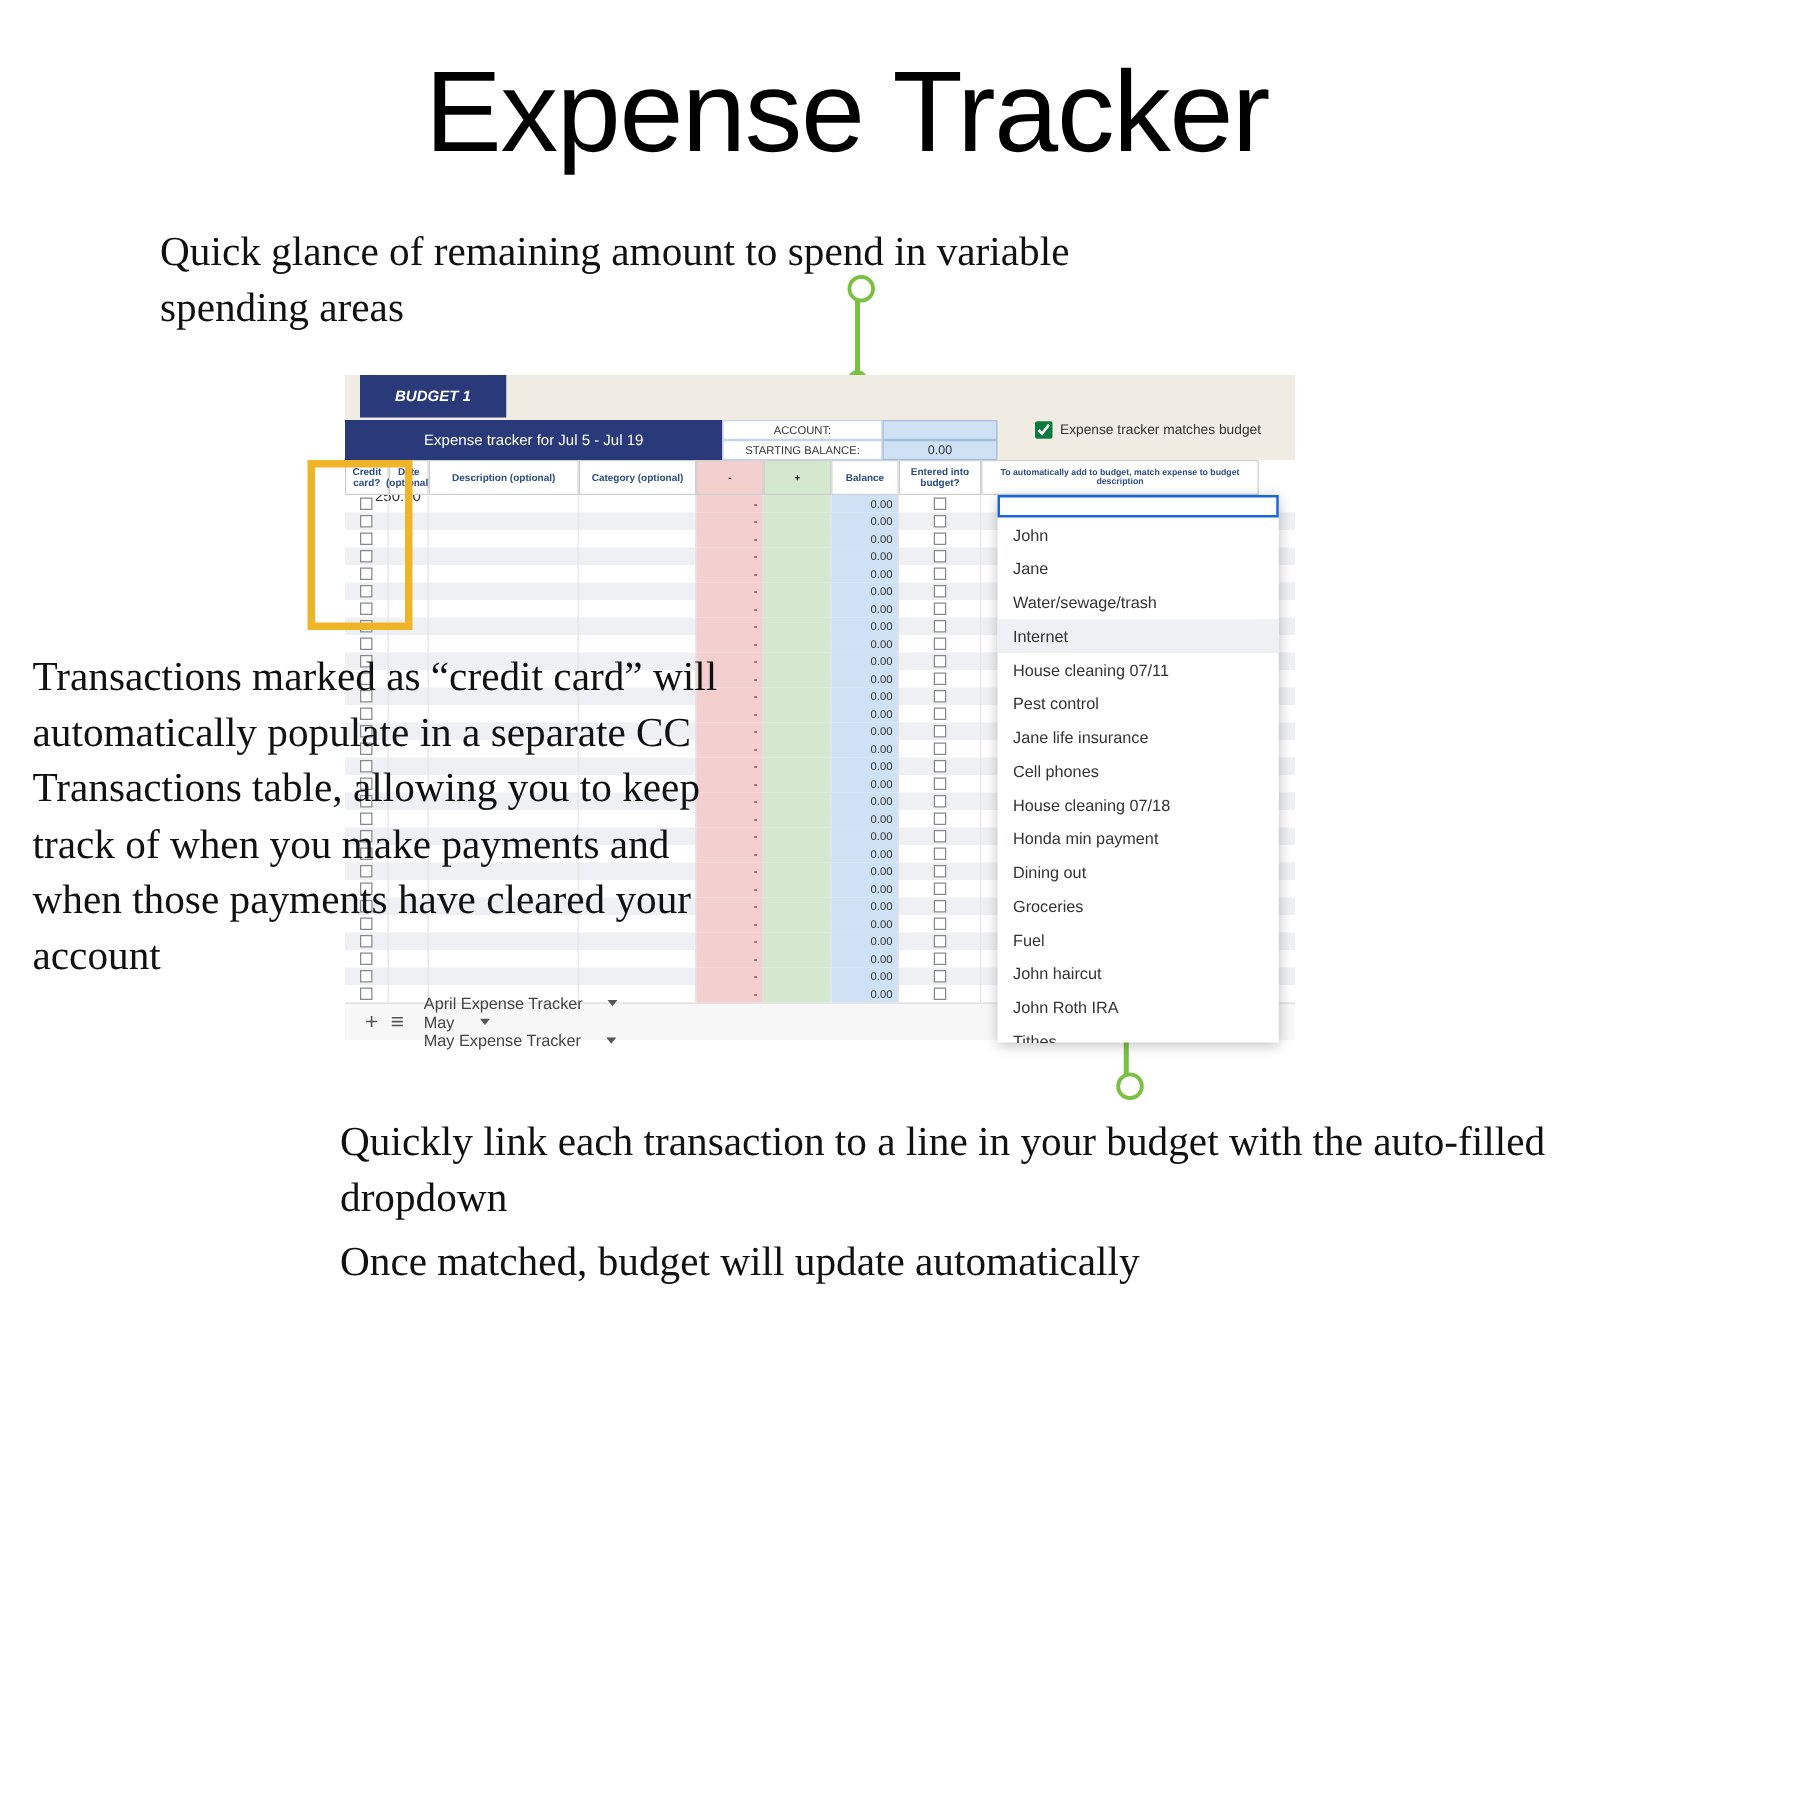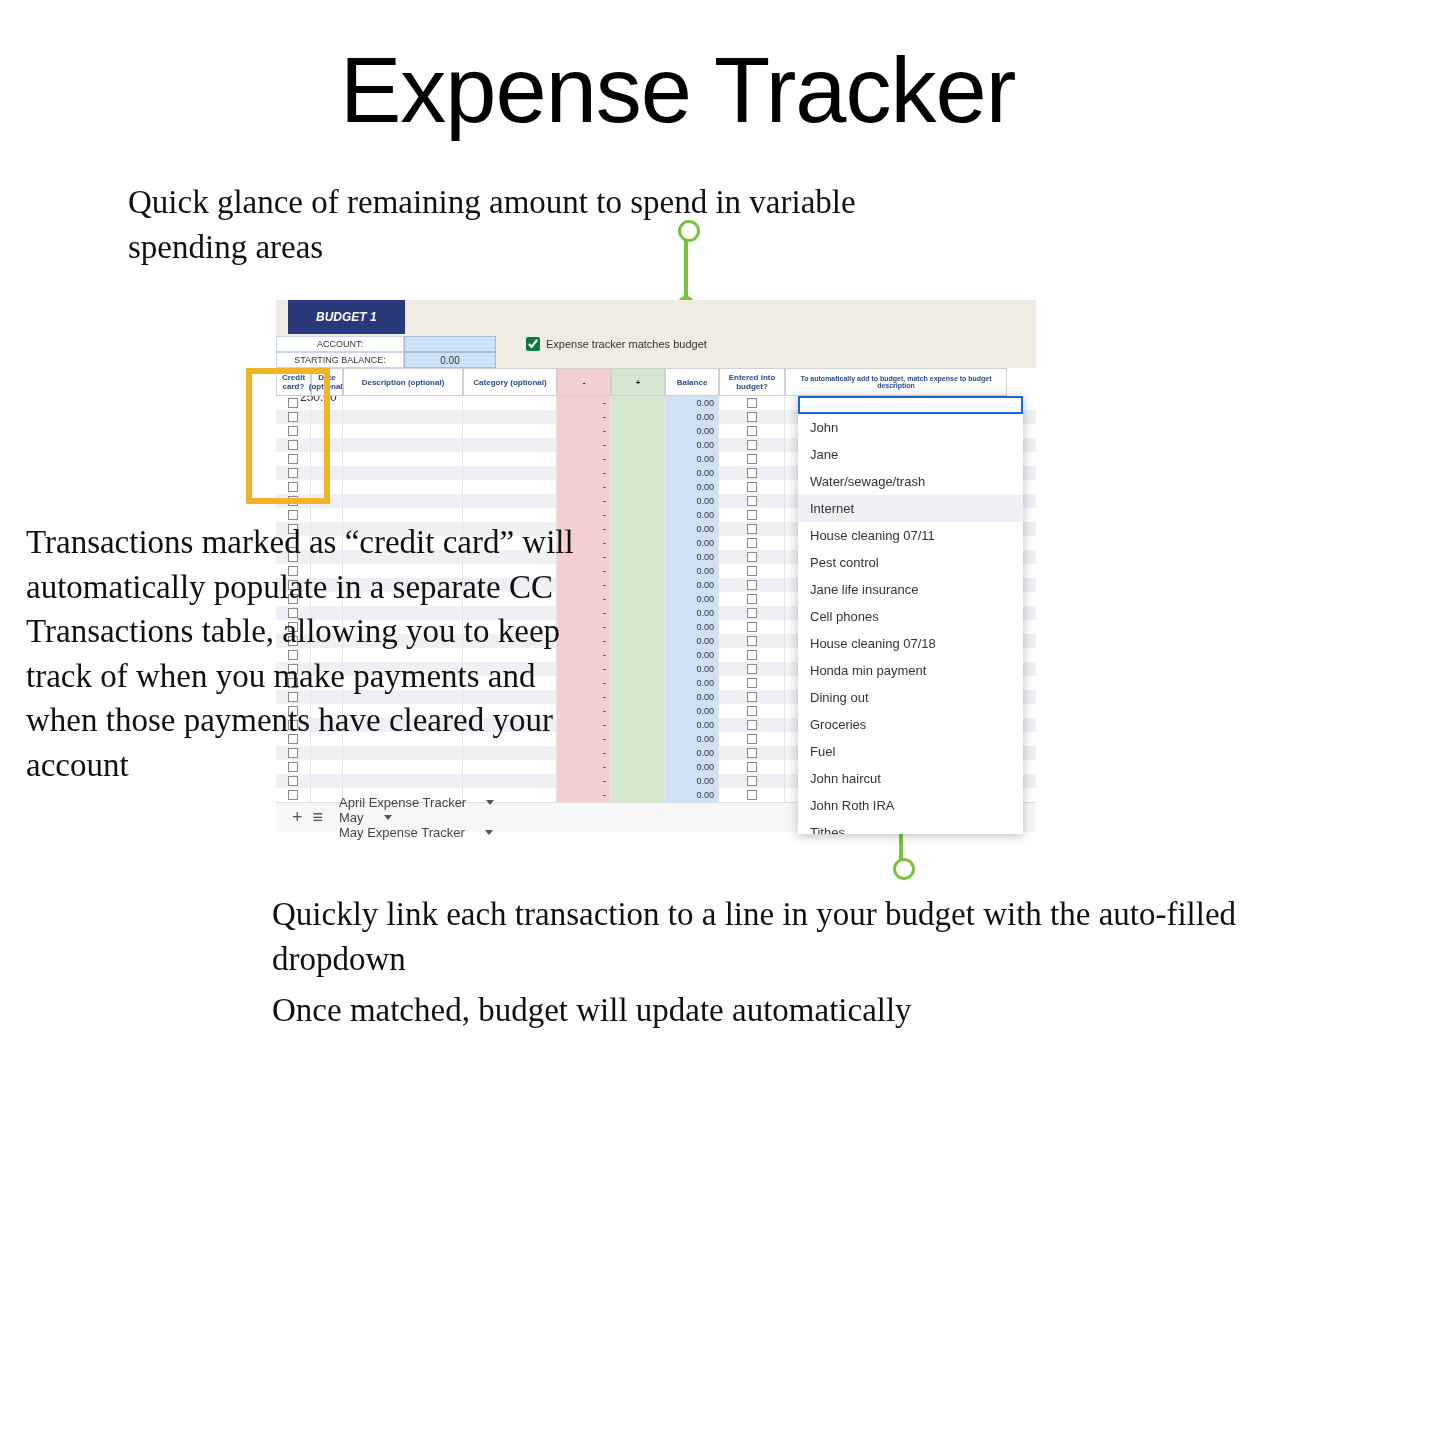--- a/index.html
+++ b/index.html
@@ -102,20 +102,21 @@
     <div class="budget-tab">BUDGET 1</div>
     <div class="funds-label">Funds remaining</div>
     <div class="dining-select">
       <span>Dining out</span>
       <span class="caret"></span>
     </div>
     <div class="amount">250.00</div>
   </div>
 
   <div class="header2">
+    <div class="tracker-title">Expense tracker for Jul 5 - Jul 19</div>
     <div class="acct-block">
       <div class="acct-row">
         <div class="acct-label">ACCOUNT:</div>
         <div class="acct-val"></div>
         <div class="matches">
           <input type="checkbox" checked="" style="">
           <span>Expense tracker matches budget</span>
         </div>
       </div>
       <div class="acct-row">

